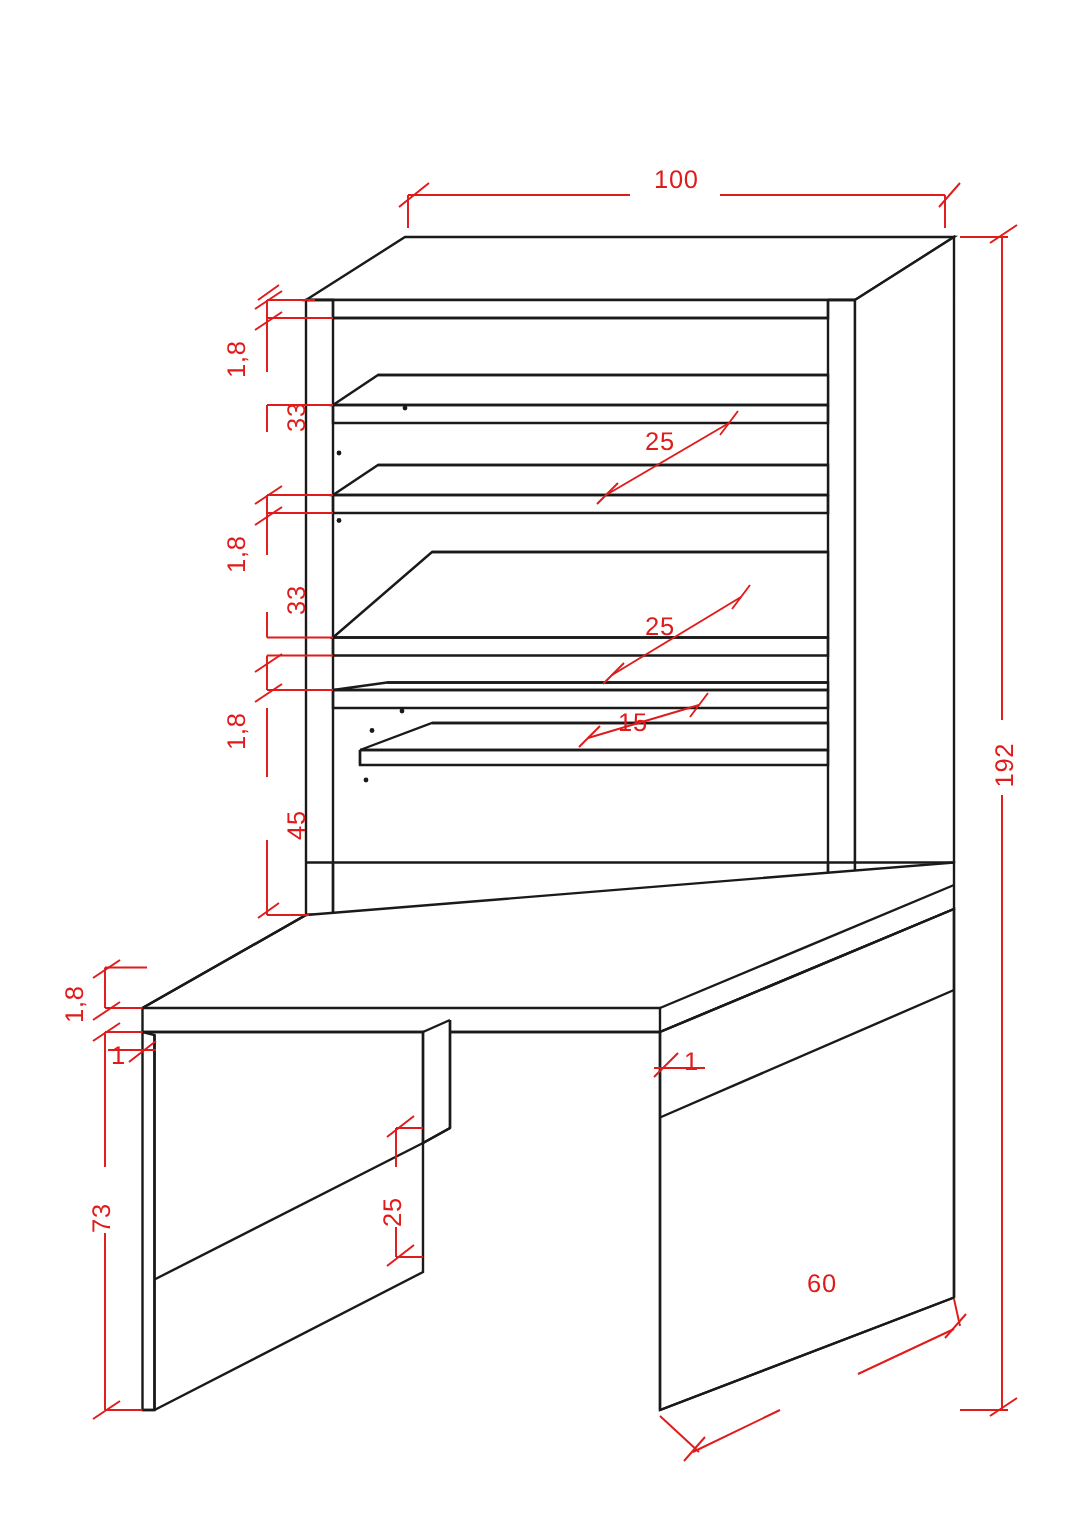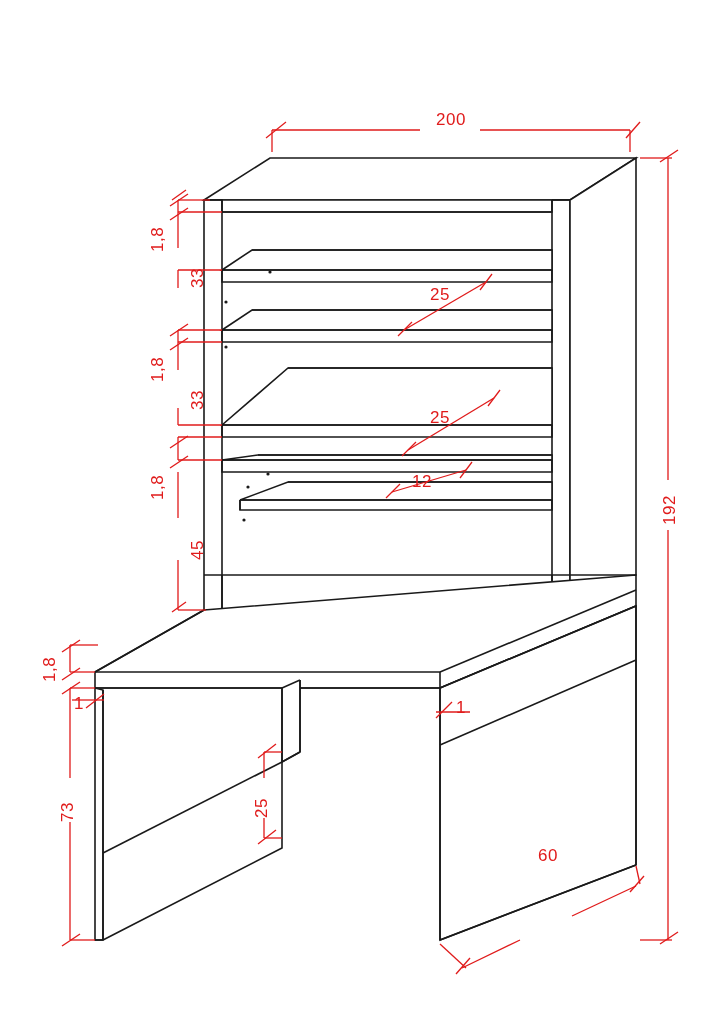--- a/index.html
+++ b/index.html
@@ -211,34 +211,34 @@
 
       <path d="M 462 968 L 520 940 M 572 916 L 636 886"></path>
       <path d="M 456 974 L 470 958"></path>
       <path d="M 630 892 L 644 876"></path>
       <path d="M 440 944 L 466 968"></path>
       <path d="M 636 866 L 640 884"></path>
 
     </g>
   </svg>
 
-  <div class="dim-text" style="left:436px; top:110px;">200</div>
+  <div class="dim-text" style="left:436px; top:110px;">100</div>
 
   <div class="dim-text vert" style="left:660px; top:525px;">192</div>
 
   <div class="dim-text vert" style="left:148px; top:252px;">1,8</div>
   <div class="dim-text vert" style="left:188px; top:288px;">33</div>
   <div class="dim-text vert" style="left:148px; top:382px;">1,8</div>
   <div class="dim-text vert" style="left:188px; top:410px;">33</div>
   <div class="dim-text vert" style="left:148px; top:500px;">1,8</div>
   <div class="dim-text vert" style="left:188px; top:560px;">45</div>
 
   <div class="dim-text" style="left:430px; top:285px;">25</div>
   <div class="dim-text" style="left:430px; top:408px;">25</div>
-  <div class="dim-text" style="left:412px; top:472px;">12</div>
+  <div class="dim-text" style="left:412px; top:472px;">15</div>
 
   <div class="dim-text vert" style="left:40px; top:682px;">1,8</div>
   <div class="dim-text" style="left:74px; top:694px;">1</div>
   <div class="dim-text" style="left:456px; top:698px;">1</div>
 
   <div class="dim-text vert" style="left:58px; top:822px;">73</div>
   <div class="dim-text vert" style="left:252px; top:818px;">25</div>
   <div class="dim-text" style="left:538px; top:846px;">60</div>
 
 </div>

